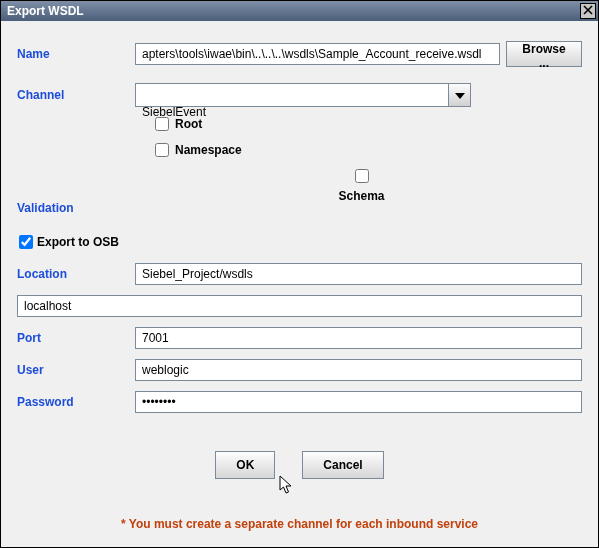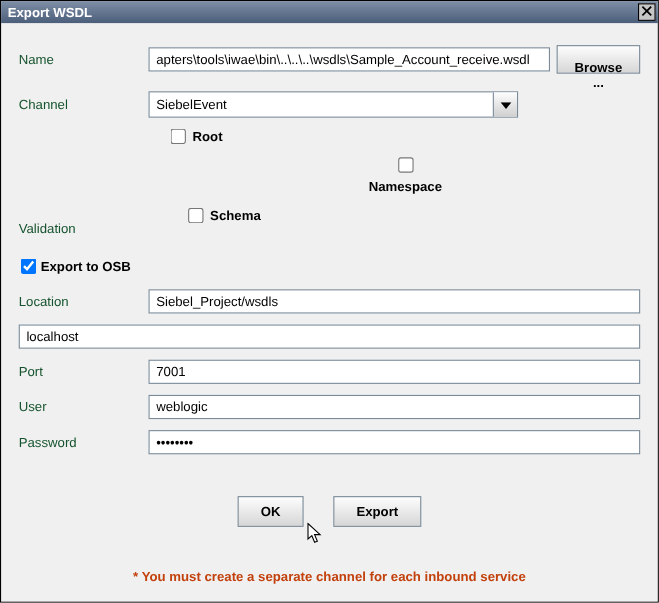--- a/index.html
+++ b/index.html
@@ -44,58 +44,58 @@
     display: flex;
     flex-direction: column;
   }
   .row {
     display: flex;
     align-items: center;
     margin-bottom: 10px;
   }
   .label {
     width: 118px;
-    font-weight: normal;
-    color: #14532d;
+    font-weight: bold;
+    color: #1d4ed8;
   }
   .field {
     flex: 1;
     display: flex;
     align-items: center;
     gap: 6px;
   }
   input[type="text"], input[type="password"] {
     height: 22px;
     padding: 0 6px;
     border: 1px solid #7a8a99;
     background: #fff;
     font-family: inherit;
     font-size: 12px;
     width: 100%;
   }
   .name-input { width: 330px; }
   .browse-btn {
     height: 26px;
-    padding: 12px 14px;
+    padding: 0 14px;
     background: linear-gradient(to bottom, #fdfdfd, #d6d6d6);
     border: 1px solid #7a8a99;
     font-weight: bold;
     font-size: 12px;
     cursor: pointer;
   }
   .combo {
     display: flex;
     width: 336px;
     border: 1px solid #7a8a99;
     background: #fff;
     height: 24px;
   }
   .combo .combo-text {
     flex: 1;
-    padding: 4px 6px;
+    padding: 21px 6px;
   }
   .combo .combo-arrow {
     width: 22px;
     background: linear-gradient(to bottom, #fdfdfd, #d0d0d0);
     border-left: 1px solid #7a8a99;
     display: flex;
     align-items: center;
     justify-content: center;
     cursor: pointer;
   }
@@ -193,25 +193,25 @@
       </div>
     </div>
 
     <div class="row" style="align-items:flex-end;">
       <div class="label">Validation</div>
       <div style="flex:1;">
         <div class="check-row" style="margin-left:20px;">
           <input type="checkbox" style="">
           <span style="font-weight:bold;">Root</span>
         </div>
-        <div class="check-row" style="margin-left:20px;flex-direction:column;">
+        <div class="check-row" style="margin-left:20px;">
           <input type="checkbox" style="">
           <span style="font-weight:bold;">Namespace</span>
         </div>
-        <div class="check-row" style="margin-left:36px;">
+        <div class="check-row" style="margin-left:6px;flex-direction:column;">
           <input type="checkbox" style="">
           <span style="font-weight:bold;">Schema</span>
         </div>
       </div>
     </div>
 
     <div class="export-osb">
       <input type="checkbox" checked="" style="">
       <span>Export to OSB</span>
     </div>
@@ -241,21 +241,21 @@
     </div>
     <div class="row">
       <div class="label">Password</div>
       <div class="field">
           <input type="text" class="wide-input" value="••••••••" style="">
         </div>
     </div>
 
     <div class="btn-row">
       <button class="btn">OK</button>
-      <button class="btn">Export</button>
+      <button class="btn">Cancel</button>
       <div class="cursor">
         <svg viewBox="0 0 16 22">
             <path d="M1 1 L1 15 L4.5 12 L7 18 L9.5 17 L7 11 L12 11 Z" fill="#fff" stroke="#000" stroke-width="1"></path>
           </svg>
       </div>
     </div>
 
     <div class="footnote">* You must create a separate channel for each inbound service</div>
   </div>
 </div>

